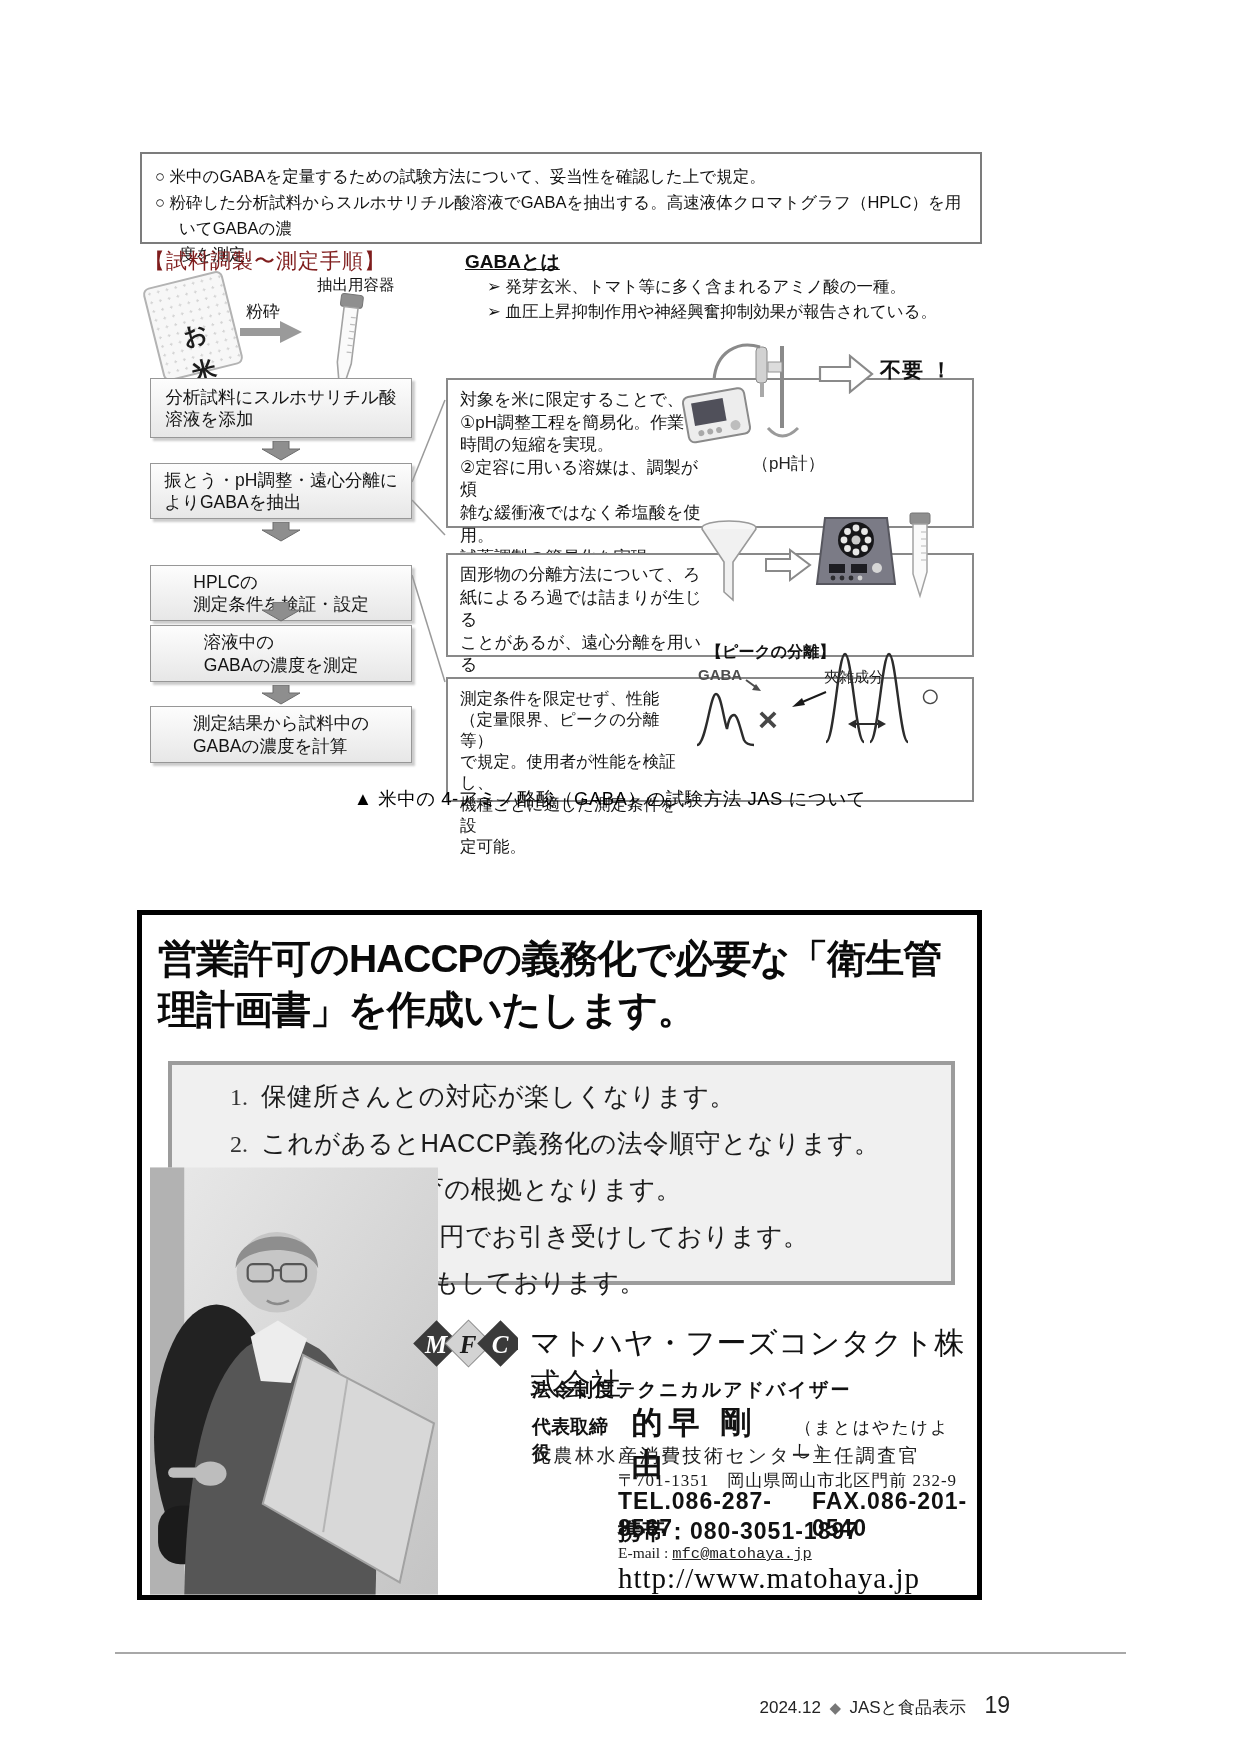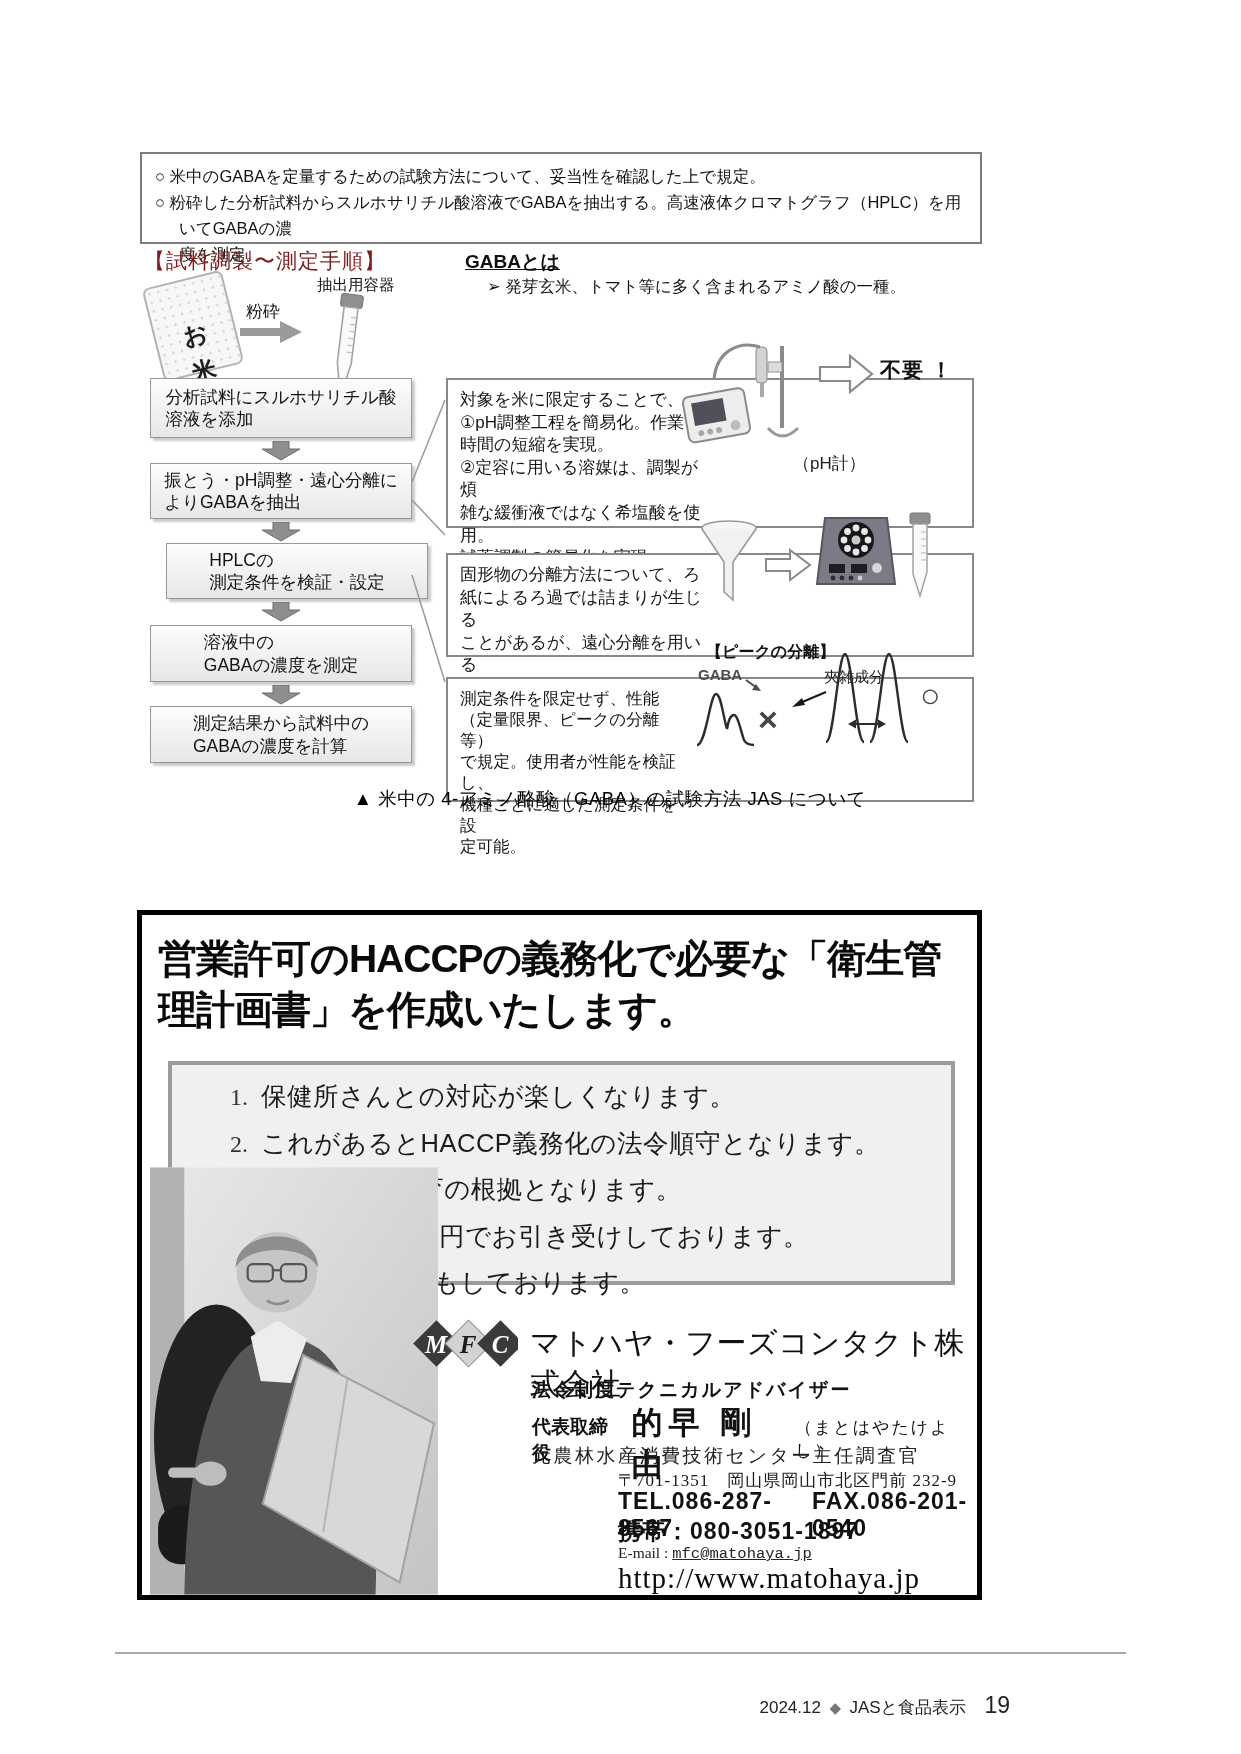--- a/index.html
+++ b/index.html
@@ -26,21 +26,21 @@
          border:1px solid #979797;box-shadow:3px 3px 2px rgba(110,110,110,.35);
          box-sizing:border-box;display:flex;align-items:center;justify-content:center;
          text-align:left;font-size:17.5px;line-height:1.28;color:#141414;}
   .darr{left:258px;width:46px;height:20px;}
 
   
   .gaba-title{left:465px;top:249px;font-size:19px;font-weight:bold;text-decoration:underline;}
   .gbullet{left:487px;font-size:16.5px;color:#141414;}
   .note{left:446px;width:528px;border:2px solid #898989;background:#fff;box-sizing:border-box;
         padding:9px 12px;font-size:17px;line-height:1.33;color:#141414;margin-top:40px;}
-  .ph-caption{left:752px;top:452px;font-size:17px;color:#222;margin-left:41px;}
+  .ph-caption{left:752px;top:452px;font-size:17px;color:#222;}
   .not-required{left:880px;top:356px;font-size:21px;font-weight:bold;letter-spacing:1px;}
   .peak-title{left:706px;top:642px;font-size:16px;font-weight:bold;}
   .gaba-lab{left:698px;top:666px;font-size:15px;font-weight:bold;color:#4d4d4d;}
   .imp-lab{left:824px;top:668px;font-size:15px;color:#1a1a1a;}
   .mark{font-size:34px;color:#474747;font-weight:bold;}
 
   .fig-caption{left:260px;top:786px;width:700px;text-align:center;font-size:18.5px;
                letter-spacing:.5px;color:#000000;}
 
   
@@ -113,41 +113,42 @@
   <div class="abs fstep pre" style="top:378px;height:60px;">分析試料にスルホサリチル酸
 溶液を添加</div>
   <svg class="abs darr" style="top:441px;" viewBox="0 0 46 20">
       <path d="M15 0 h16 v8 h11 L23 19 L4 8 h11 z" fill="#8e8e8e" stroke="#6d6d6d"></path>
     </svg>
   <div class="abs fstep pre" style="top:463px;height:56px;">振とう・pH調整・遠心分離に
 よりGABAを抽出</div>
   <svg class="abs darr" style="top:522px;" viewBox="0 0 46 20">
       <path d="M15 0 h16 v8 h11 L23 19 L4 8 h11 z" fill="#8e8e8e" stroke="#6d6d6d"></path>
     </svg>
-  <div class="abs fstep pre" style="top:543px;height:56px;margin-left:16px;">HPLCの
+  <div class="abs fstep pre" style="top:565px;height:56px;">HPLCの
 測定条件を検証・設定</div>
   <svg class="abs darr" style="top:602px;" viewBox="0 0 46 20">
       <path d="M15 0 h16 v8 h11 L23 19 L4 8 h11 z" fill="#8e8e8e" stroke="#6d6d6d"></path>
     </svg>
   <div class="abs fstep pre" style="top:625px;height:57px;">溶液中の
 GABAの濃度を測定</div>
   <svg class="abs darr" style="top:685px;" viewBox="0 0 46 20">
       <path d="M15 0 h16 v8 h11 L23 19 L4 8 h11 z" fill="#8e8e8e" stroke="#6d6d6d"></path>
     </svg>
   <div class="abs fstep pre" style="top:706px;height:57px;">測定結果から試料中の
 GABAの濃度を計算</div>
 
   <svg class="abs" style="left:407px;top:330px;" width="40" height="440" viewBox="0 0 40 440">
     <line x1="5" y1="152" x2="38" y2="70" stroke="#9a9a9a" stroke-width="1.5"></line>
     <line x1="5" y1="170" x2="38" y2="205" stroke="#9a9a9a" stroke-width="1.5"></line>
     <line x1="5" y1="245" x2="38" y2="352" stroke="#9a9a9a" stroke-width="1.5"></line>
   </svg>
 
   <div class="abs gaba-title">GABAとは</div>
   <div class="abs gbullet" style="top:276px;">➢ 発芽玄米、トマト等に多く含まれるアミノ酸の一種。</div>
+  <div class="abs gbullet" style="top:301px;">➢ 血圧上昇抑制作用や神経興奮抑制効果が報告されている。</div>
 
   <div class="abs note" style="top:338px;height:150px;">
     <div class="pre" style="width:250px;">対象を米に限定することで、
 ①pH調整工程を簡易化。作業
 時間の短縮を実現。
 ②定容に用いる溶媒は、調製が煩
 雑な緩衝液ではなく希塩酸を使用。
 試薬調製の簡易化を実現。</div>
   </div>
   <svg class="abs" style="left:676px;top:342px;" width="128" height="106" viewBox="0 0 128 106">

